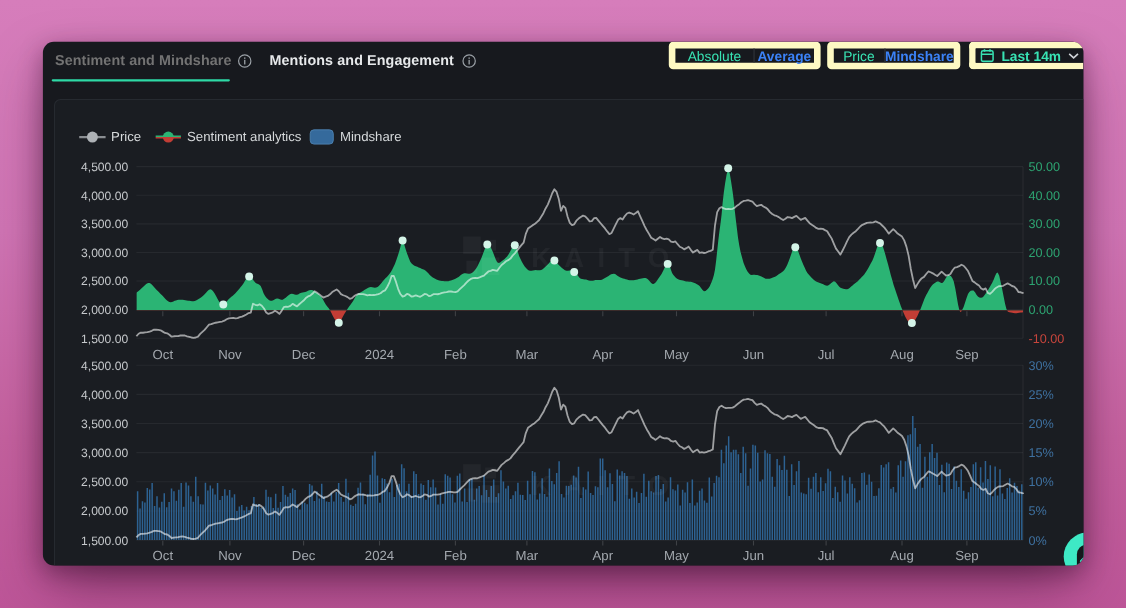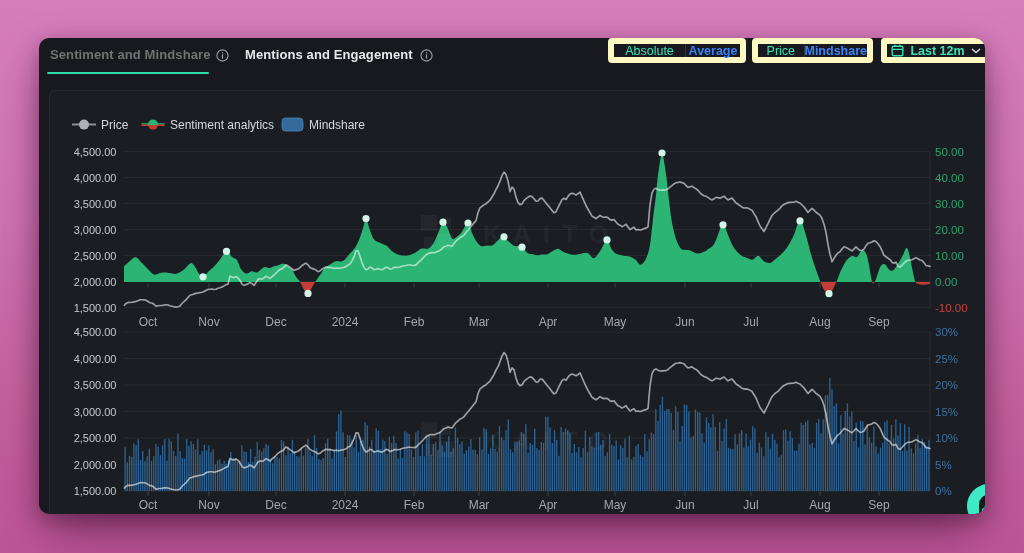--- a/index.html
+++ b/index.html
@@ -191,21 +191,21 @@
     <div class="c gray" style="flex:1">Mindshare</div>
   </div>
   <div class="grp" style="left:842px;width:104px;border-radius:4px 0 0 4px;border-right:none">
     <div class="c" style="flex:1;gap:6px">
       <svg width="13" height="13" viewBox="0 0 13 13">
           <rect x="1.2" y="2.2" width="10.6" height="9.6" rx="1.5" fill="none" stroke="#38e2b3" stroke-width="1.4"></rect>
           <line x1="1.5" y1="5.4" x2="11.5" y2="5.4" stroke="#38e2b3" stroke-width="1.4"></line>
           <line x1="4" y1="0.8" x2="4" y2="3" stroke="#38e2b3" stroke-width="1.4"></line>
           <line x1="9" y1="0.8" x2="9" y2="3" stroke="#38e2b3" stroke-width="1.4"></line>
         </svg>
-      <span class="teal" style="font-weight:700">Last 12m</span>
+      <span class="teal" style="font-weight:700">Last 14m</span>
       <svg width="10" height="6" viewBox="0 0 10 6">
           <path d="M1 1l4 3.6L9 1" fill="none" stroke="#cfd3d7" stroke-width="1.5"></path>
         </svg>
     </div>
   </div>
   <div class="chip"></div>
     <div class="chipk"></div>
     <div style="position:absolute;left:942px;top:469px;width:8px;height:3px;background:#3ee9c5;border-radius:2px;transform:rotate(-45deg)"></div>
 </div>
 </body></html>

